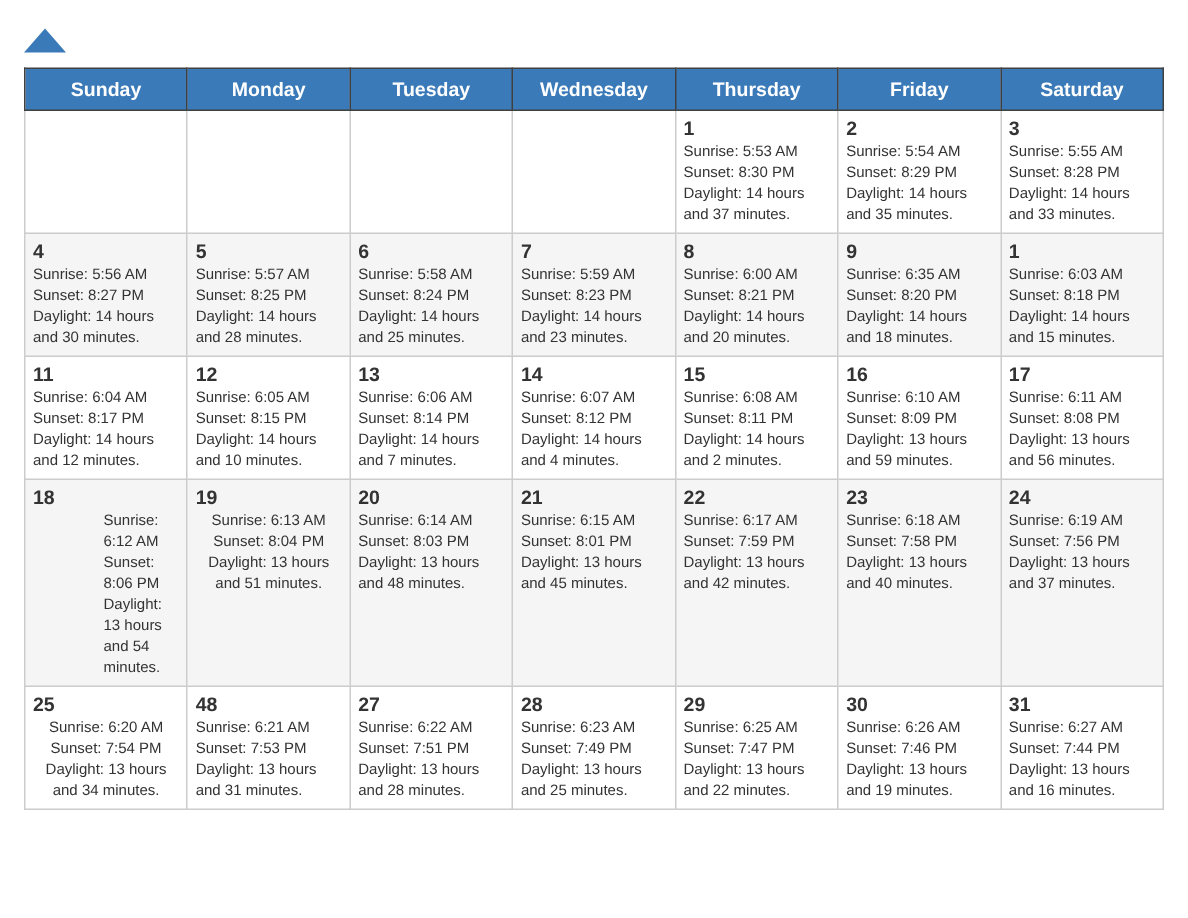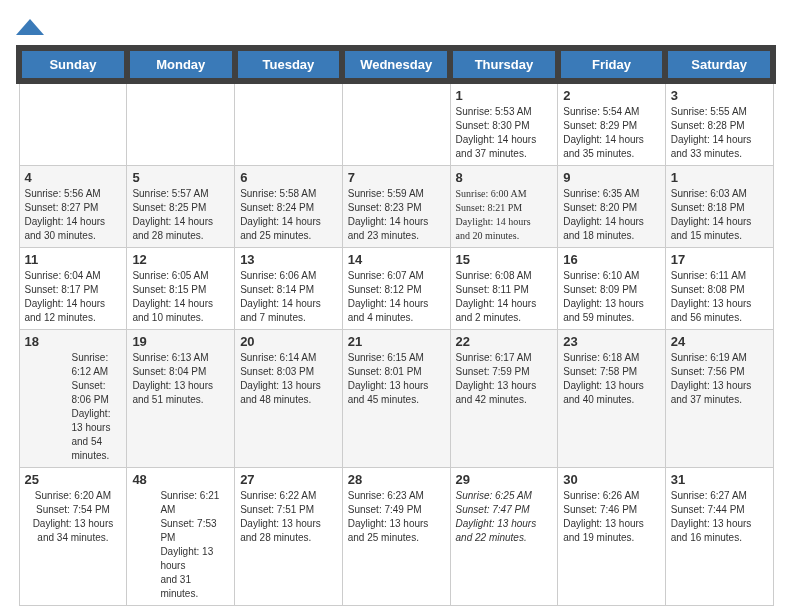--- a/index.html
+++ b/index.html
@@ -52,21 +52,21 @@
       border-collapse: collapse;
       border: 1px solid #ccc;
     }
     .calendar th {
       background-color: #3a7ab8;
       color: #fff;
       font-size: 13px;
       font-weight: bold;
       padding: 6px 4px;
       text-align: center;
-      border: 6px solid #404040;
+      border: 1px solid #404040;
     }
     .calendar td {
       vertical-align: top;
       border: 1px solid #ccc;
       padding: 4px 5px;
       width: 108px;
       min-height: 80px;
       font-size: 10.5px;
       color: #333;
       background: #fff;
@@ -173,21 +173,21 @@
         </td>
         <td>
           <span class="day-number">7</span>
           <div class="day-info" style="white-space: pre-line;">Sunrise: 5:59 AM
 Sunset: 8:23 PM
 Daylight: 14 hours
 and 23 minutes.</div>
         </td>
         <td>
           <span class="day-number">8</span>
-          <div class="day-info" style="white-space: pre-line; font-family: Liberation Serif, serif;">Sunrise: 6:00 AM
+          <div class="day-info" style="white-space: pre-line;">Sunrise: 6:00 AM
 Sunset: 8:21 PM
 Daylight: 14 hours
 and 20 minutes.</div>
         </td>
         <td>
           <span class="day-number">9</span>
           <div class="day-info" style="white-space: pre-line;">Sunrise: 6:35 AM
 Sunset: 8:20 PM
 Daylight: 14 hours
 and 18 minutes.</div>
@@ -254,21 +254,21 @@
       <tr>
         <td>
           <span class="day-number">18</span>
           <div class="day-info" style="white-space: pre-line; margin-left: 47px;">Sunrise: 6:12 AM
 Sunset: 8:06 PM
 Daylight: 13 hours
 and 54 minutes.</div>
         </td>
         <td>
           <span class="day-number">19</span>
-          <div class="day-info" style="white-space: pre-line;">Sunrise: 6:13 AM
+          <div class="day-info" style="white-space: pre-line; text-align: center;">Sunrise: 6:13 AM
 Sunset: 8:04 PM
 Daylight: 13 hours
 and 51 minutes.</div>
         </td>
         <td>
           <span class="day-number">20</span>
           <div class="day-info" style="white-space: pre-line;">Sunrise: 6:14 AM
 Sunset: 8:03 PM
 Daylight: 13 hours
 and 48 minutes.</div>
@@ -305,42 +305,42 @@
       <tr>
         <td>
           <span class="day-number">25</span>
           <div class="day-info" style="white-space: pre-line; text-align: center;">Sunrise: 6:20 AM
 Sunset: 7:54 PM
 Daylight: 13 hours
 and 34 minutes.</div>
         </td>
         <td>
           <span class="day-number">48</span>
-          <div class="day-info" style="white-space: pre-line; margin-left: 28px;">Sunrise: 6:21 AM
+          <div class="day-info" style="white-space: pre-line;">Sunrise: 6:21 AM
 Sunset: 7:53 PM
 Daylight: 13 hours
 and 31 minutes.</div>
         </td>
         <td>
           <span class="day-number">27</span>
           <div class="day-info" style="white-space: pre-line;">Sunrise: 6:22 AM
 Sunset: 7:51 PM
 Daylight: 13 hours
 and 28 minutes.</div>
         </td>
         <td>
           <span class="day-number">28</span>
           <div class="day-info" style="white-space: pre-line;">Sunrise: 6:23 AM
 Sunset: 7:49 PM
 Daylight: 13 hours
 and 25 minutes.</div>
         </td>
         <td>
           <span class="day-number">29</span>
-          <div class="day-info" style="white-space: pre-line; font-style: italic;">Sunrise: 6:25 AM
+          <div class="day-info" style="white-space: pre-line;">Sunrise: 6:25 AM
 Sunset: 7:47 PM
 Daylight: 13 hours
 and 22 minutes.</div>
         </td>
         <td>
           <span class="day-number">30</span>
           <div class="day-info" style="white-space: pre-line;">Sunrise: 6:26 AM
 Sunset: 7:46 PM
 Daylight: 13 hours
 and 19 minutes.</div>

